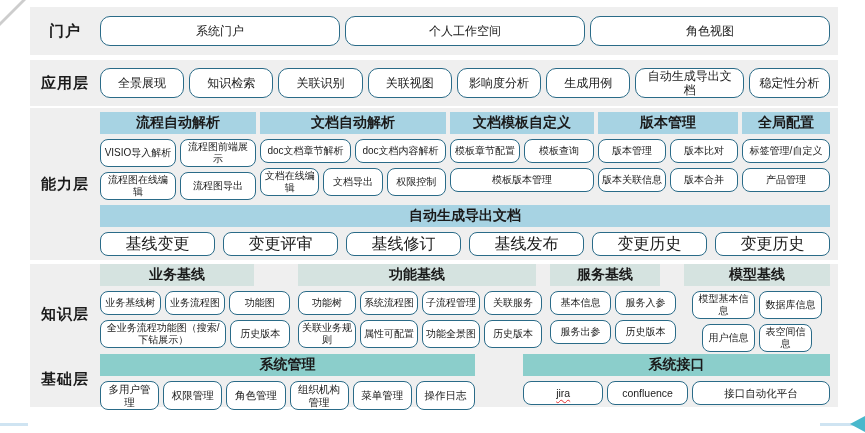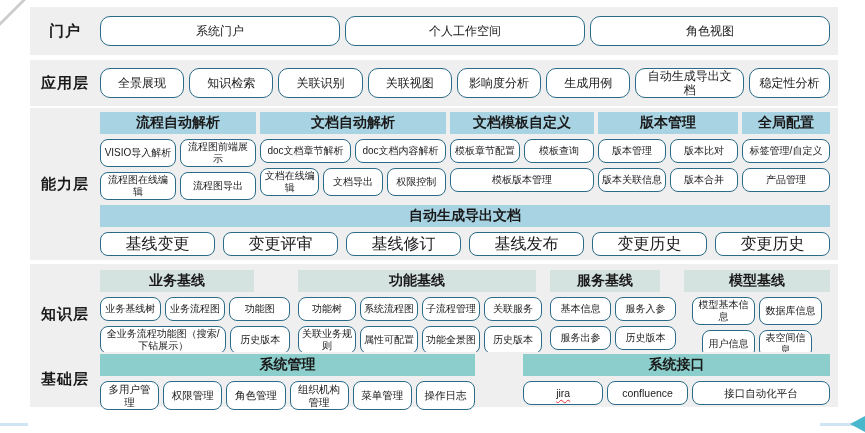--- a/index.html
+++ b/index.html
@@ -27,21 +27,21 @@
   .box.lg{height:30px;flex:1 1 0;font-size:12px;border-radius:10px;padding:1px 6px;}
   #app-items .box.lg:nth-child(7){flex:1.35 1 0;}
   #app-items .box.lg:nth-child(8){flex:0.95 1 0;}
   .hdr{font-weight:bold;font-size:14px;height:22px;display:flex;align-items:center;
     justify-content:center;text-align:center;}
   .hdr.blue{background:var(--hdr-blue);}
   .hdr.pale{background:var(--hdr-pale);}
   .hdr.teal{background:var(--hdr-teal);}
   #cap-cols,#kno-cols{display:flex;align-items:flex-start;}
   #cap-cols{gap:4px;padding-top:4px;}
-  #kno-cols{gap:8px;padding-top:6px;}
+  #kno-cols{gap:8px;padding-top:0;}
   .group{display:flex;flex-direction:column;}
   .g-row{display:flex;gap:4px;margin-top:5px;align-items:stretch;}
   .g-row .box{flex:1 1 0;}
   #baseline-header{margin-top:5px;background:var(--hdr-blue);}
   #baseline-items{margin-top:5px;gap:8px;}
   #baseline-items .box{flex:1 1 0;height:24px;font-size:16px;}
   #fnd-groups{display:flex;padding-top:2px;}
   #fnd-groups .g-row .box{font-size:10.5px;}
   .sq{text-decoration:underline wavy #e03030 1px;text-underline-offset:2px;}
   .corner{position:absolute;top:0;left:0;width:0;height:0;

